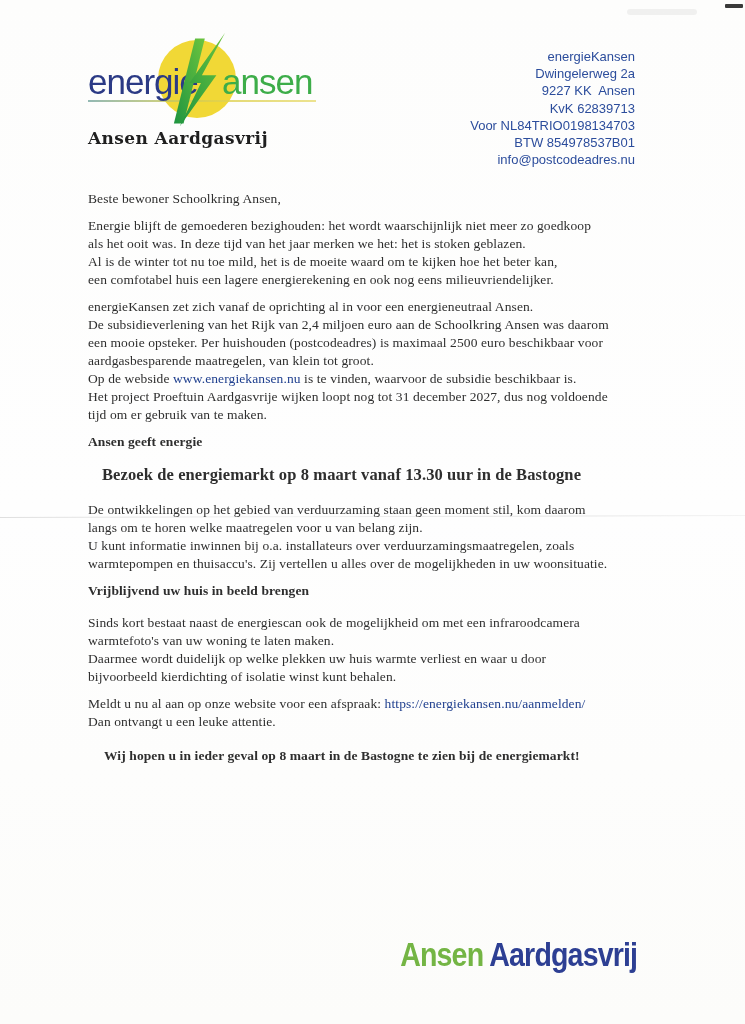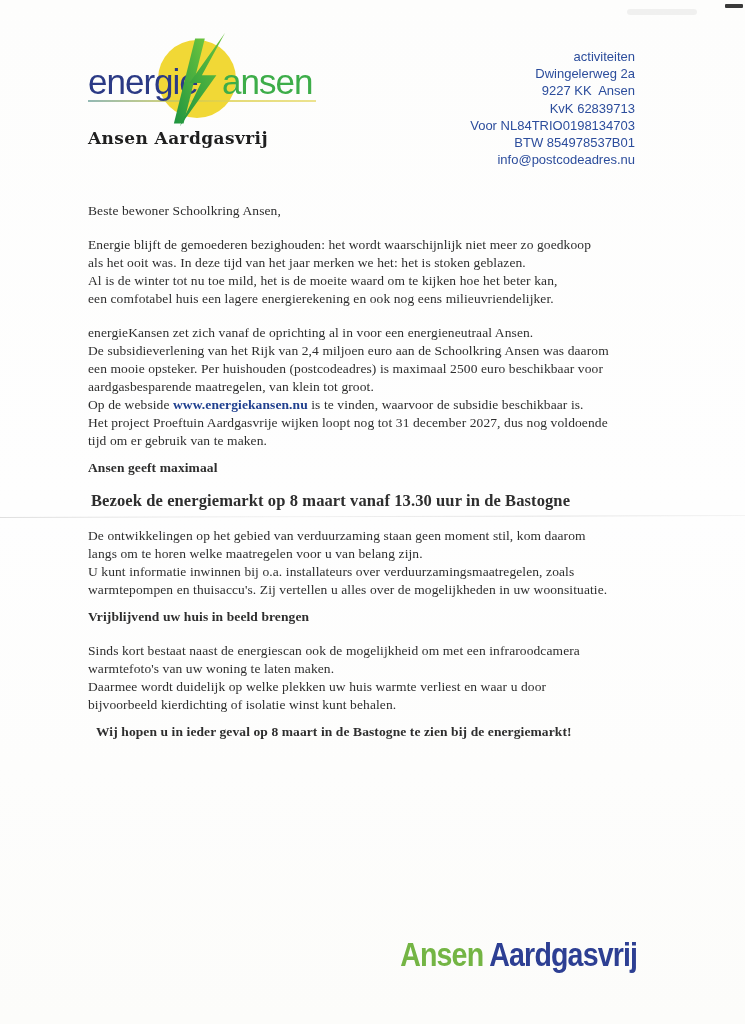--- a/index.html
+++ b/index.html
@@ -23,25 +23,25 @@
   .doc-title{position:absolute;left:88px;top:128px;font-family:"DejaVu Serif",serif;font-weight:700;font-size:17px;letter-spacing:.4px;color:#1f1f1f;}
 
   
   .address{position:absolute;top:48px;right:110px;text-align:right;
     font-family:"Liberation Sans",sans-serif;font-size:13px;line-height:17.2px;color:#2c4d9c;}
   .addr-line{white-space:pre-wrap;}
 
   
   .body-text{position:absolute;left:88px;top:186px;width:632px;
     font-size:13.5px;line-height:18px;color:#2e2e2e;letter-spacing:.1px;}
-  .p{margin:16px 0 9px;white-space:pre-line;}
+  .p{margin:4px 0 9px;white-space:pre-line;}
   .h-small{margin:2px 0 14px;font-weight:700;white-space:pre-line;}
-  .h-event{margin:0 3px 16px;font-weight:700;font-size:16.5px;line-height:20px;white-space:pre-line;}
-  .closing{margin:8px;font-weight:700;white-space:pre-line;}
-  .doclink{color:#20408f;font-weight:700;text-decoration:none;cursor:pointer;}
+  .h-event{margin:0 14px 16px;font-weight:700;font-size:16.5px;line-height:20px;white-space:pre-line;}
+  .closing{margin:16px;font-weight:700;white-space:pre-line;}
+  .doclink{color:#20408f;font-weight:400;text-decoration:none;cursor:pointer;}
 
   
   .footer-logo{position:absolute;top:935px;right:108px;
     font-family:"Liberation Sans",sans-serif;font-weight:700;font-size:34px;letter-spacing:-1px;
     transform:scaleX(.84);transform-origin:right center;white-space:nowrap;}
   .footer-green{color:#74b544;}
   .footer-navy{color:#2d3f93;}
 
   
   .fold-line{position:absolute;left:0;top:516px;width:745px;height:1px;
@@ -72,21 +72,21 @@
       </defs>
       <polygon points="26,6 36,6 14,94 4,94" fill="url(#boltgrad)"></polygon>
       <polygon points="57,0 20,52 32,52 10,97 48,44 33,44" fill="url(#boltgrad)"></polygon>
     </svg>
     <span class="logo-word2">ansen</span>
   </div>
 
   <div class="doc-title">Ansen Aardgasvrij</div>
 
   <div class="address">
-    <div class="addr-line">activiteiten</div>
+    <div class="addr-line">energieKansen</div>
     <div class="addr-line">Dwingelerweg 2a</div>
     <div class="addr-line">9227 KK  Ansen</div>
     <div class="addr-line">KvK 62839713</div>
     <div class="addr-line">Voor NL84TRIO0198134703</div>
     <div class="addr-line">BTW 854978537B01</div>
     <div class="addr-line">info@postcodeadres.nu</div>
   </div>
 
   <div class="body-text">
     <p class="p">Beste bewoner Schoolkring Ansen,</p>
@@ -97,38 +97,40 @@
 een comfotabel huis een lagere energierekening en ook nog eens milieuvriendelijker.</p>
 
     <p class="p"><span>energieKansen zet zich vanaf de oprichting al in voor een energieneutraal Ansen.
 De subsidieverlening van het Rijk van 2,4 miljoen euro aan de Schoolkring Ansen was daarom
 een mooie opsteker. Per huishouden (postcodeadres) is maximaal 2500 euro beschikbaar voor
 aardgasbesparende maatregelen, van klein tot groot.
 Op de webside </span><span class="doclink">www.energiekansen.nu</span><span> is te vinden, waarvoor de subsidie beschikbaar is.
 Het project Proeftuin Aardgasvrije wijken loopt nog tot 31 december 2027, dus nog voldoende
 tijd om er gebruik van te maken.</span></p>
 
-    <p class="h-small">Ansen geeft maximaal</p>
+    <p class="h-small">Ansen geeft energie</p>
 
     <p class="h-event">Bezoek de energiemarkt op 8 maart vanaf 13.30 uur in de Bastogne</p>
 
     <p class="p">De ontwikkelingen op het gebied van verduurzaming staan geen moment stil, kom daarom
 langs om te horen welke maatregelen voor u van belang zijn.
 U kunt informatie inwinnen bij o.a. installateurs over verduurzamingsmaatregelen, zoals
 warmtepompen en thuisaccu's. Zij vertellen u alles over de mogelijkheden in uw woonsituatie.</p>
 
 
 
     <p class="h-small">Vrijblijvend uw huis in beeld brengen</p>
 
     <p class="p">Sinds kort bestaat naast de energiescan ook de mogelijkheid om met een infraroodcamera
 warmtefoto's van uw woning te laten maken.
 Daarmee wordt duidelijk op welke plekken uw huis warmte verliest en waar u door
 bijvoorbeeld kierdichting of isolatie winst kunt behalen.</p>
 
+    <p class="p"><span>Meldt u nu al aan op onze website voor een afspraak: </span><span class="doclink">https://energiekansen.nu/aanmelden/</span><span>
+Dan ontvangt u een leuke attentie.</span></p>
 
     <p class="closing">Wij hopen u in ieder geval op 8 maart in de Bastogne te zien bij de energiemarkt!</p>
   </div>
 
   <div class="footer-logo">
     <span class="footer-green">Ansen</span><span> </span><span class="footer-navy">Aardgasvrij</span>
   </div>
 
 </div>
 

